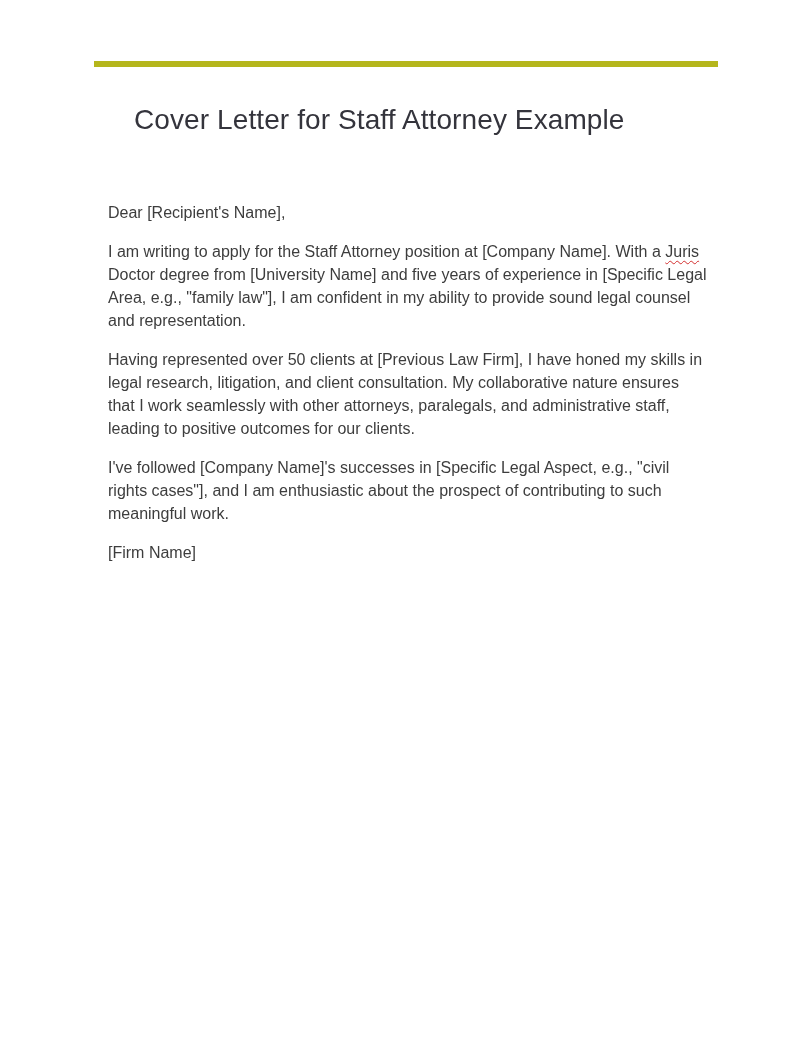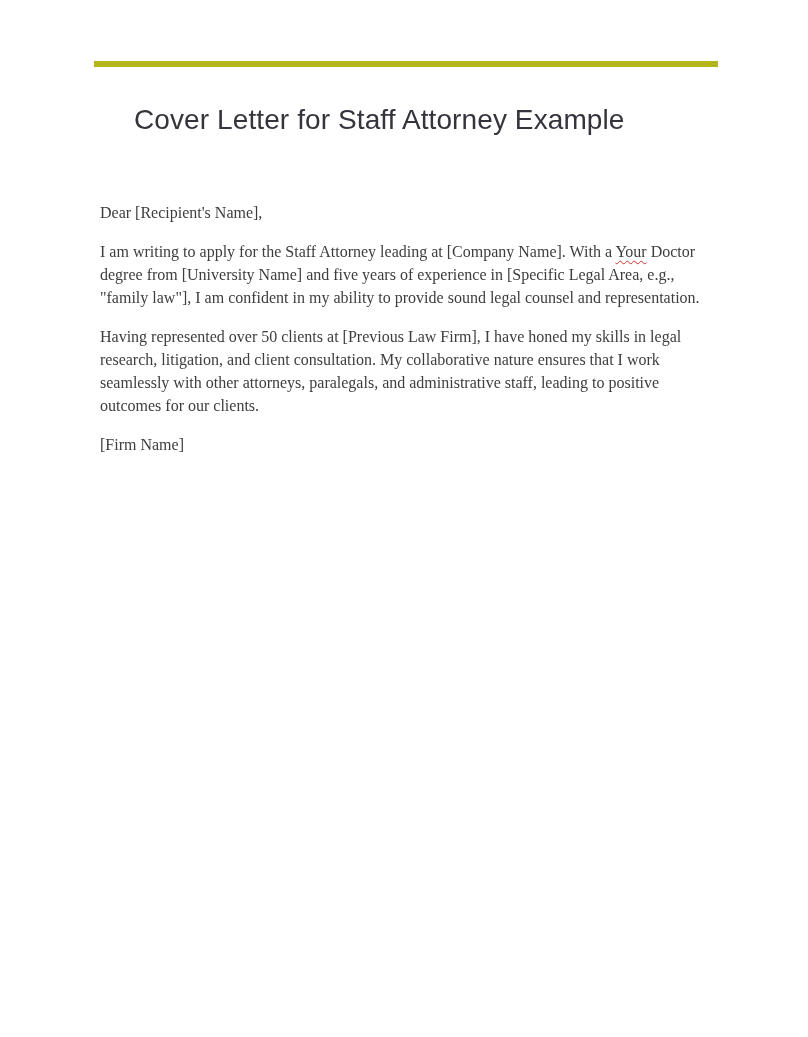--- a/index.html
+++ b/index.html
@@ -29,42 +29,42 @@
       top: 104px;
       margin: 0;
       font-size: 28px;
       font-weight: normal;
       color: #34343c;
       letter-spacing: 0.1px;
       white-space: nowrap;
     }
     .body {
       position: absolute;
-      left: 100px;
+      left: 108px;
       top: 201px;
       width: 600px;
       font-size: 16px;
       line-height: 23px;
       color: #3d3d3d;
-      font-family: Liberation Serif, serif;
     }
     .body p {
       margin: 0 0 16px 0;
     }
     .spell {
       text-decoration: underline wavy #d32f2f;
       text-decoration-thickness: 1px;
       text-underline-offset: 3px;
     }
   </style>
 </head>
 <body>
 
 <div class="top-rule"></div>
 
 <h1 class="title">Cover Letter for Staff Attorney Example</h1>
 
 <div class="body">
   <p>Dear [Recipient's Name],</p>
-  <p><span>I am writing to apply for the Staff Attorney leading at [Company Name]. With a </span><span class="spell">Your</span><span> Doctor degree from [University Name] and five years of experience in [Specific Legal Area, e.g., "family law"], I am confident in my ability to provide sound legal counsel and representation.</span></p>
+  <p><span>I am writing to apply for the Staff Attorney position at [Company Name]. With a </span><span class="spell">Juris</span><span> Doctor degree from [University Name] and five years of experience in [Specific Legal Area, e.g., "family law"], I am confident in my ability to provide sound legal counsel and representation.</span></p>
   <p>Having represented over 50 clients at [Previous Law Firm], I have honed my skills in legal research, litigation, and client consultation. My collaborative nature ensures that I work seamlessly with other attorneys, paralegals, and administrative staff, leading to positive outcomes for our clients.</p>
+  <p>I've followed [Company Name]'s successes in [Specific Legal Aspect, e.g., "civil rights cases"], and I am enthusiastic about the prospect of contributing to such meaningful work.</p>
   <p>[Firm Name]</p>
 </div>
 
 </body></html>

